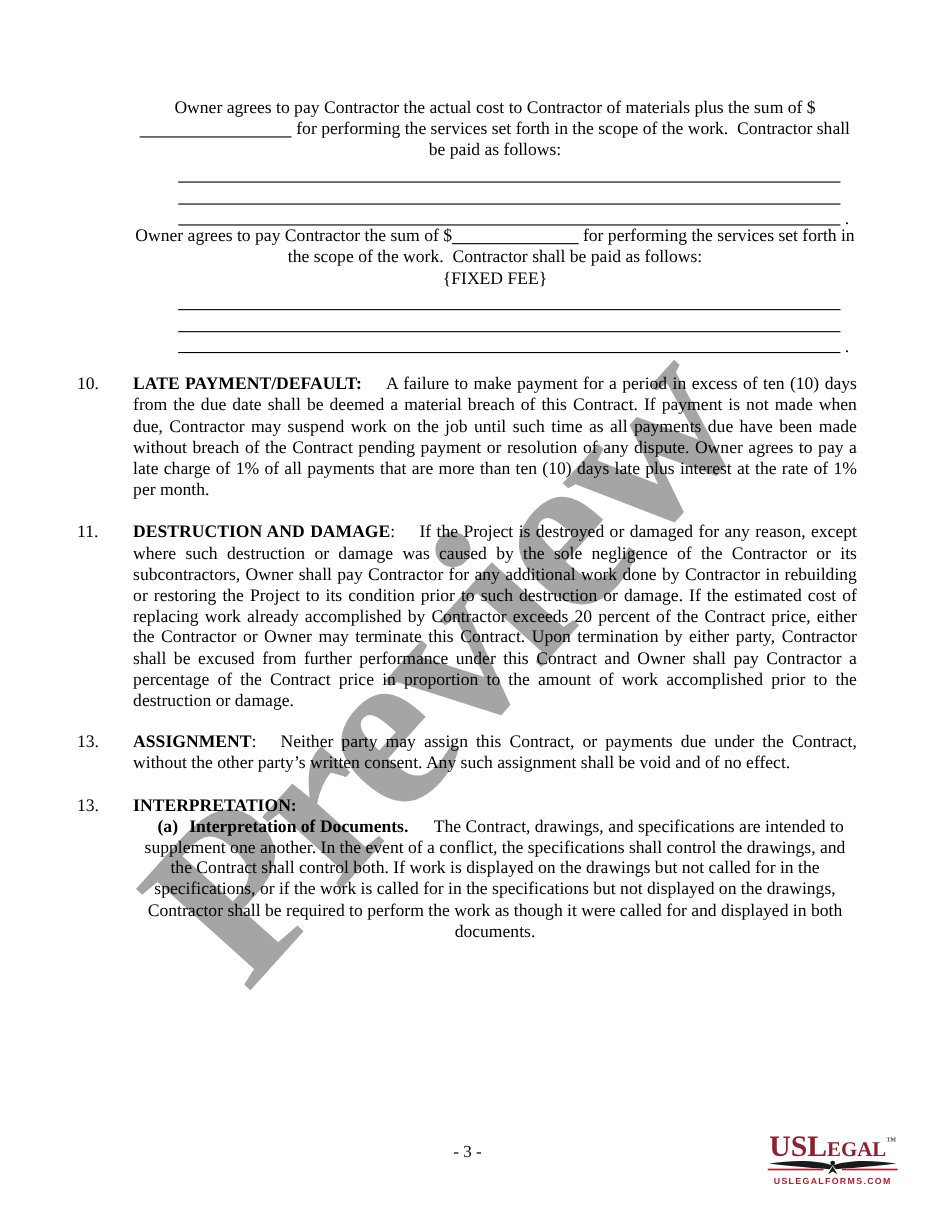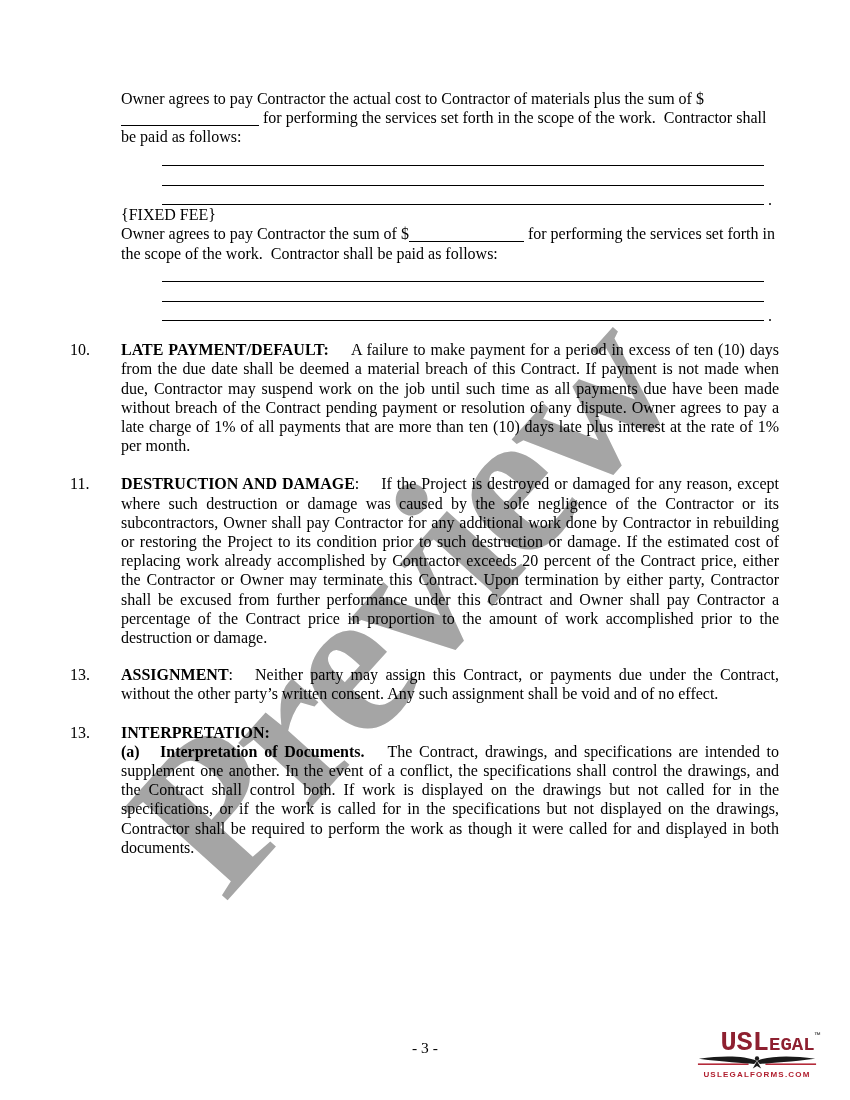--- a/index.html
+++ b/index.html
@@ -26,21 +26,21 @@
     color: #a5a5a5;
     white-space: nowrap;
     z-index: 0;
     user-select: none;
   }
   .content {
     position: relative;
     z-index: 1;
     padding: 89px 71px 0 121px; 
   }
-  .content p { margin: 0; }
+  .content p { margin: 0; text-align: center; }
   .p-left { text-align: left; }
 
   .blank {
     display: inline-block;
     height: 4px;
     border-bottom: 1.4px solid #000;
     vertical-align: -3px;
   }
   .blank-1 { width: 138px; }
   .blank-2 { width: 115px; }
@@ -83,28 +83,27 @@
   .logo {
     position: absolute;
     right: 30px;
     top: 1024px;
     width: 126px;
     text-align: center;
     z-index: 1;
     line-height: normal;
   }
   .logo-brand {
-    font-family: Liberation Mono, monospace;
+    font-family: Liberation Serif, serif;
     font-variant: small-caps;
     font-weight: bold;
     font-size: 27px;
     line-height: 26px;
     color: #8e2030;
     white-space: nowrap;
-    text-align: right;
   }
   .logo-tm {
     font-variant: normal;
     font-size: 9px;
     vertical-align: 11px;
     color: #555;
     letter-spacing: 0;
   }
   .logo-eagle { display: block; margin: -1px auto 0 auto; }
   .logo-url {
@@ -130,23 +129,23 @@
 
     <div class="rules">
       <div class="rule"></div>
       <div class="rule"></div>
       <div class="rule">
           <span class="rule-dot">.</span>
         </div>
     </div>
 
 
+    <p class="p-left p2"><span>Owner agrees to pay Contractor the sum of $</span><span class="blank blank-2"></span><span> for performing the services set forth in the scope of the work.&nbsp; Contractor shall be paid as follows:</span></p>
+
     <p class="p-left fixed-fee-line">{FIXED FEE}</p>
-
-    <p class="p-left p2"><span>Owner agrees to pay Contractor the sum of $</span><span class="blank blank-2"></span><span> for performing the services set forth in the scope of the work.&nbsp; Contractor shall be paid as follows:</span></p>
 
     <div class="rules">
       <div class="rule"></div>
       <div class="rule"></div>
       <div class="rule">
           <span class="rule-dot">.</span>
         </div>
     </div>
 
 

